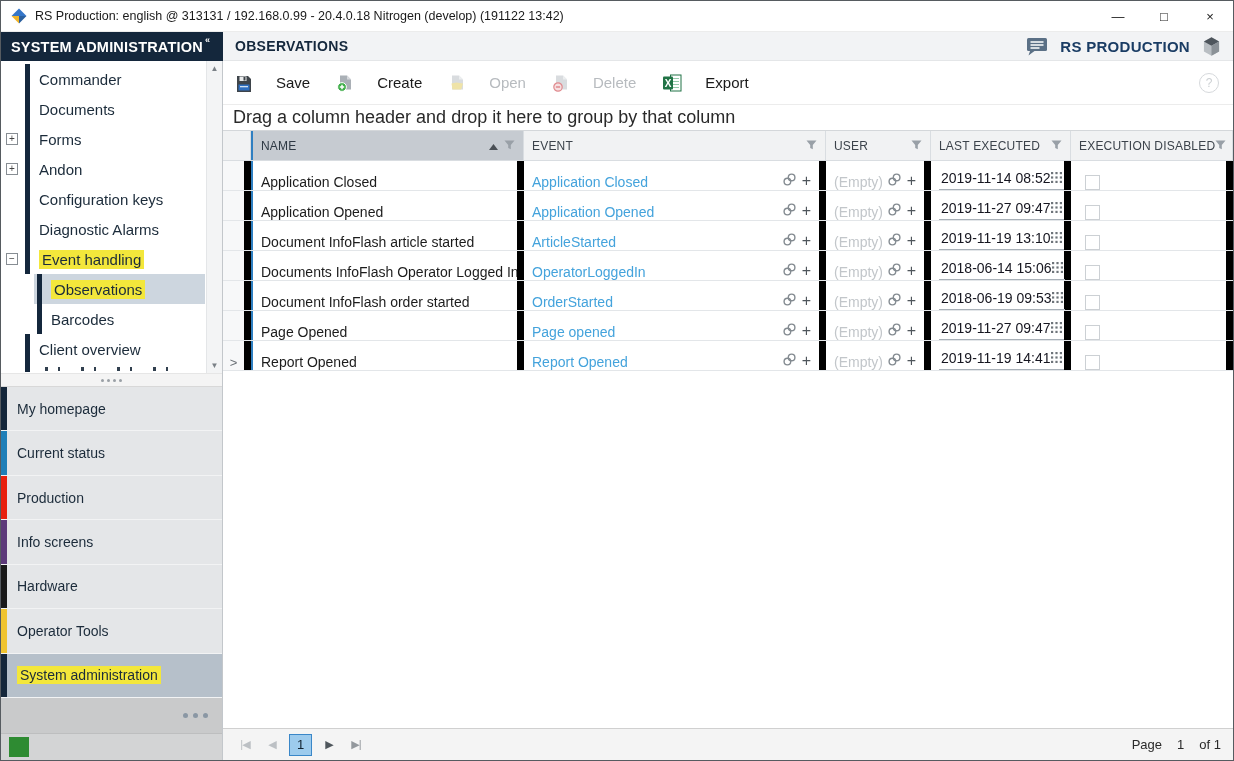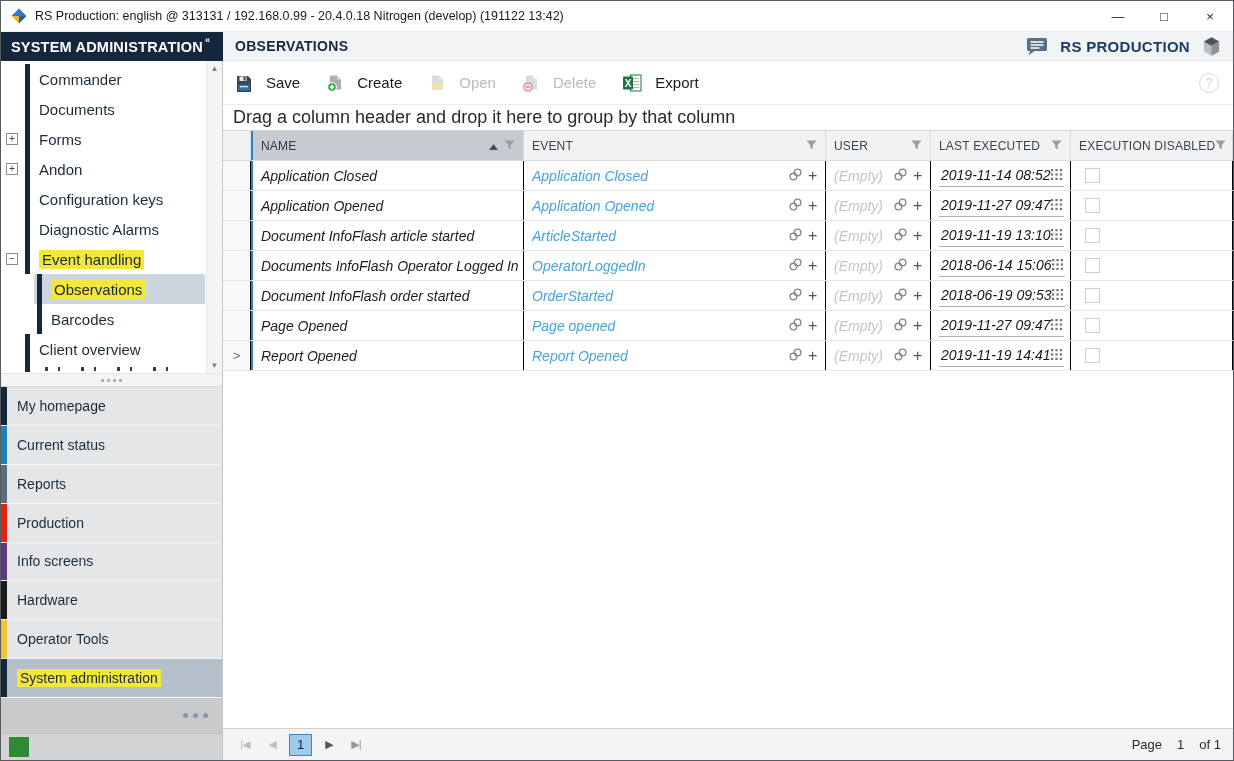--- a/index.html
+++ b/index.html
@@ -65,40 +65,40 @@
   .side-footer { flex:0 0 36px; background:#c9cacb; border-bottom:1px solid #bdbebf;
                  display:flex; align-items:center; justify-content:flex-end; padding-right:14px; gap:5px; }
   .fdot { width:5px; height:5px; border-radius:50%; background:#8a97a4; }
   .side-bottom { flex:1; background:#d3d4d5; display:flex; align-items:center; padding-left:8px; }
   .green-sq { width:20px; height:20px; background:#2e8b32; }
 
   
   .main { flex:1; display:flex; flex-direction:column; min-width:0; background:#fff; }
   .toolbar { flex:0 0 44px; display:flex; align-items:center; padding:0 12px; gap:26px;
              border-bottom:1px solid #ececec; position:relative; }
-  .tbtn { display:flex; align-items:center; gap:13px; font-size:15px; color:#1a1a1a; cursor:default; }
+  .tbtn { display:flex; align-items:center; gap:23px; font-size:15px; color:#1a1a1a; cursor:default; }
   .tbtn.disabled { color:#b7bbbf;justify-content:space-between; }
   .tbtn .tico { display:flex; align-items:center; }
   .help-circle { position:absolute; right:14px; width:20px; height:20px; border:1.5px solid #d6d9dc;
                  border-radius:50%; display:flex; align-items:center; justify-content:center;
                  font-size:12px; color:#ccd0d3; }
 
   .group-panel { flex:0 0 26px; display:flex; align-items:center; padding-left:10px;
                  font-size:18px; color:#2a2a2a; border-bottom:1px solid #d4d7da; }
 
   .grid-header, .grow { display:grid; grid-template-columns:28px 273px 302px 105px 140px 1fr; }
   .grid-header { flex:0 0 30px; background:#f1f2f3; border-bottom:1px solid #d9dde1; }
   .gh-cell { display:flex; align-items:center; padding:0 8px; font-size:12px; color:#3c434b;
              border-right:1px solid #d9dde1; letter-spacing:.2px; white-space:nowrap; overflow:hidden; }
   .gh-cell.h-name { background:#c6cbd1; border-left:2px solid #2f7fc1; color:#2e3944; }
   .hicons { margin-left:auto; display:flex; align-items:center; gap:6px; }
 
   .grow { height:30px; border-bottom:1px solid #e3e6e9; }
-  .gcell { display:flex; align-items:center; padding:0 8px; border-right:1px solid #000000;
-           font-size:14px; color:#1c1c1c; min-width:0;font-style:italic; }
+  .gcell { display:flex; align-items:flex-end; padding:0 8px; border-right:7px solid #000000;
+           font-size:14px; color:#1c1c1c; min-width:0; }
   .c-ind { background:#f7f8f9; justify-content:center; padding:0; color:#6a7076; font-size:13px; }
   .c-name { border-left:2px solid #2f7fc1; white-space:nowrap; overflow:hidden; }
   .link { color:#44a3dc; white-space:nowrap; overflow:hidden; cursor:default; }
   .cicons { margin-left:auto; display:flex; align-items:center; gap:5px; }
   .plus { font-size:16px; color:#4f565c; line-height:1; }
   .empty { color:#c2c6ca; white-space:nowrap; }
   .datefield { flex:1; display:flex; align-items:center; justify-content:space-between;
                border-bottom:1px solid #a8b0b8; height:23px; padding:0 2px; color:#15151f; white-space:nowrap; }
   .checkbox { width:15px; height:15px; border:1px solid #ccd0d4; background:#fff; margin-left:6px; }
 
@@ -231,24 +231,20 @@
       <nav class="nav" id="nav">
           <div class="nitem">
             <span class="nbar" style="background: rgb(20, 38, 58);"></span>
             <span class="nlab">My homepage</span>
           </div>
           <div class="nitem">
             <span class="nbar" style="background: rgb(31, 127, 184);"></span>
             <span class="nlab">Current status</span>
           </div>
           <div class="nitem">
-            <span class="nbar" style="background: rgb(90, 110, 125);"></span>
-            <span class="nlab">Reports</span>
-          </div>
-          <div class="nitem">
             <span class="nbar" style="background: rgb(232, 33, 15);"></span>
             <span class="nlab">Production</span>
           </div>
           <div class="nitem">
             <span class="nbar" style="background: rgb(93, 58, 122);"></span>
             <span class="nlab">Info screens</span>
           </div>
           <div class="nitem">
             <span class="nbar" style="background: rgb(26, 26, 26);"></span>
             <span class="nlab">Hardware</span>

